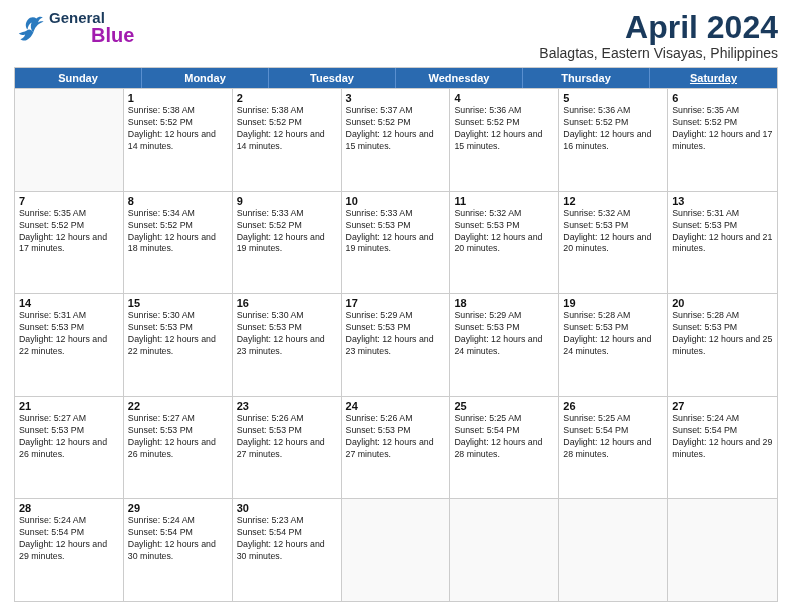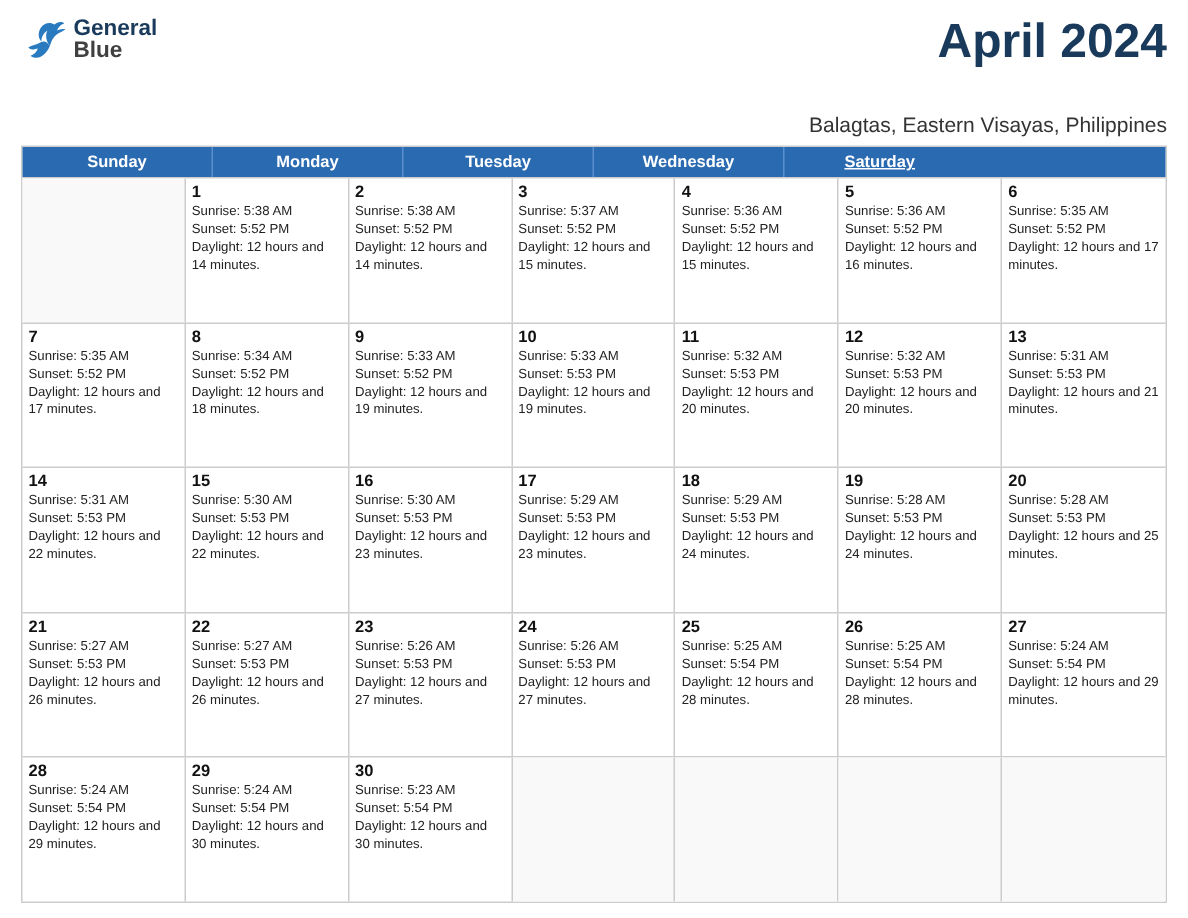--- a/index.html
+++ b/index.html
@@ -29,21 +29,20 @@
     .main-title {
       font-size: 32px;
       font-weight: bold;
       color: #1a3a5c;
       line-height: 1.1;
       text-align: right;
     }
     .subtitle {
       font-size: 14px;
       color: #333;
-      margin-top: 30px;
     }
     .calendar {
       flex: 1;
       display: flex;
       flex-direction: column;
       border: 1px solid #ccc;
     }
     .calendar-header {
       display: grid;
       grid-template-columns: repeat(6, 1fr);
@@ -106,23 +105,24 @@
       display: flex;
       flex-direction: column;
       line-height: 1;
     }
     .logo-general {
       font-size: 15px;
       font-weight: bold;
       color: #1a3a5c;
     }
     .logo-blue {
-      font-size: 15px;
-      font-weight: bold;
-      color: #404040;
+      font-size: 20px;
+      font-weight: bold;
+      color: #a21caf;
+      margin-left: 42px;
     }
   </style>
 </head>
 <body>
 
 <div class="page">
   <div class="header">
     <div class="logo-svg">
       <svg class="logo-icon" viewBox="0 0 40 40">
 
@@ -140,20 +140,21 @@
       <div class="subtitle">Balagtas, Eastern Visayas, Philippines</div>
     </div>
   </div>
 
   <div class="calendar">
     <div class="calendar-header">
       <div class="cal-header-cell">Sunday</div>
       <div class="cal-header-cell">Monday</div>
       <div class="cal-header-cell">Tuesday</div>
       <div class="cal-header-cell">Wednesday</div>
+      <div class="cal-header-cell">Thursday</div>
       <div class="cal-header-cell">Saturday</div>
     </div>
     <div class="calendar-body" id="cal-body">
     <div class="cal-row">
           <div class="cal-cell empty"></div>
           <div class="cal-cell">
             <span class="day-num">1</span>
             <div class="info">Sunrise: 5:38 AM<br>Sunset: 5:52 PM<br>Daylight: 12 hours and 14 minutes.</div>
           </div>
           <div class="cal-cell">

